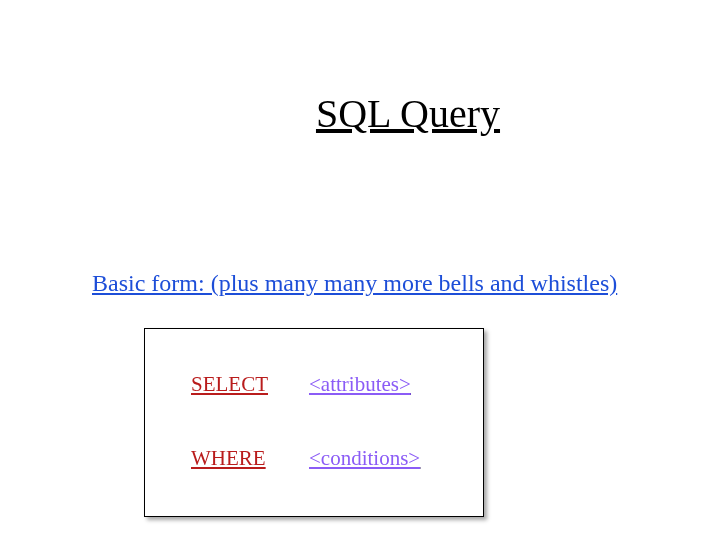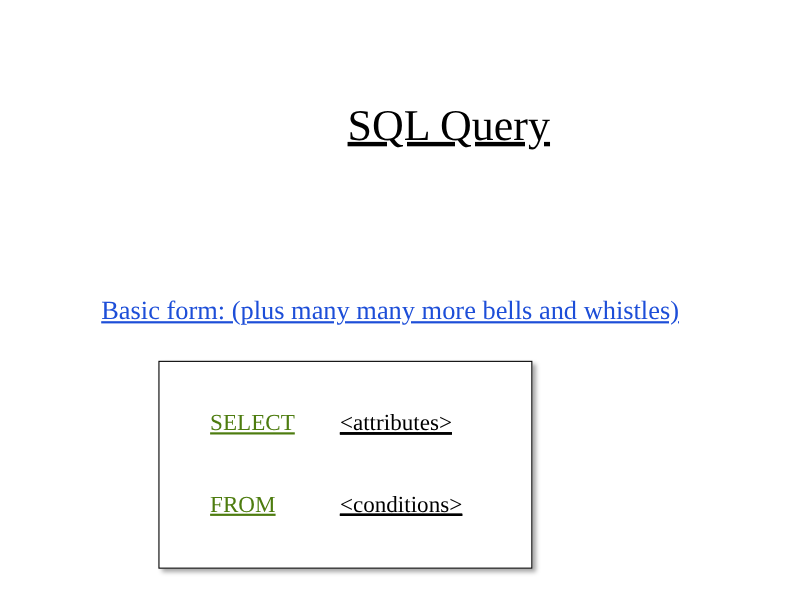--- a/index.html
+++ b/index.html
@@ -41,35 +41,35 @@
       border: 1.5px solid #000000;
       background: #ffffff;
       box-shadow: 3px 3px 4px rgba(0,0,0,0.35);
       font-size: 21px;
       line-height: 1.25;
     }
     .code-line {
       white-space: nowrap;
     }
     .keyword {
-      color: #4d7c0f;
+      color: #b91c1c;
       display: inline-block;
       width: 86px;
     }
     .placeholder {
-      color: #000000;
+      color: #8b5cf6;
     }
   </style>
 </head>
 <body>
 
 <h1 class="title">SQL Query</h1>
 
 <div class="subtitle">Basic form: (plus many many more bells and whistles)</div>
 
 <div class="code-box">
   <div class="code-line">
     <span class="keyword">SELECT</span><span class="placeholder">&lt;attributes&gt;</span>
   </div>
   <div class="code-line">
-    <span class="keyword">FROM</span><span class="placeholder">&lt;conditions&gt;</span>
+    <span class="keyword">WHERE</span><span class="placeholder">&lt;conditions&gt;</span>
   </div>
 </div>
 
 </body></html>

